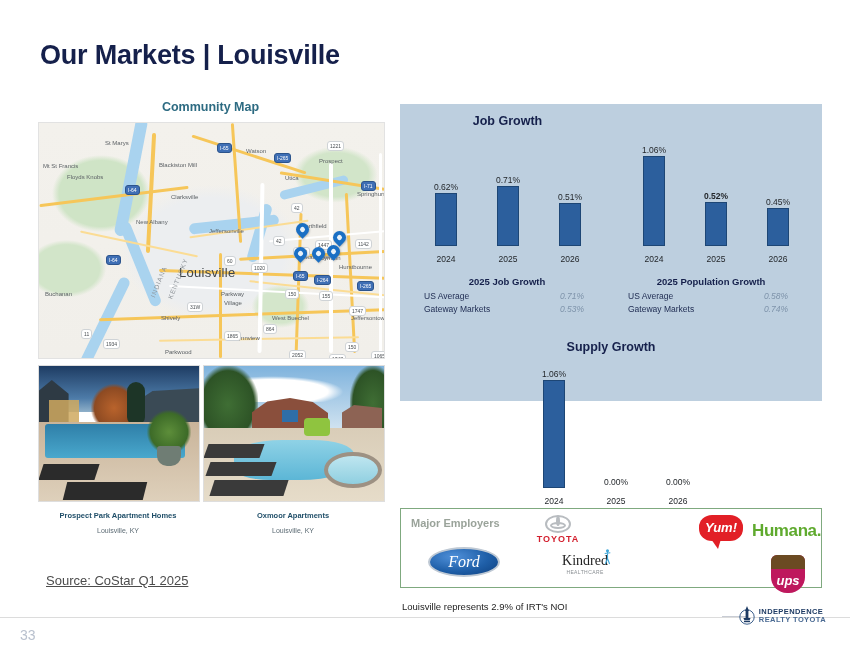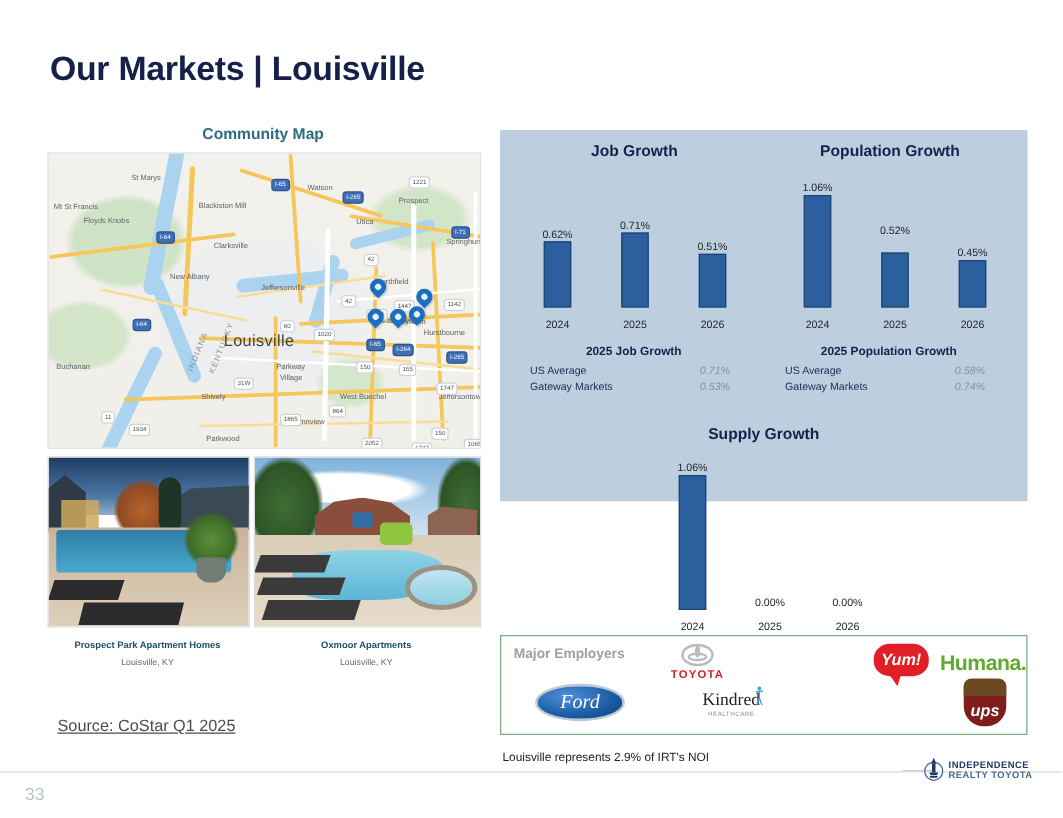--- a/index.html
+++ b/index.html
@@ -352,22 +352,22 @@
   .ge-text {
     font-size: 6.5px;
     font-weight: bold;
     color: #1d3f74;
     letter-spacing: 0.3px;
     margin-top: 2px;
   }
 
   .ups-shield {
     width: 34px; height: 38px;
-    margin: 4px auto;
-    background: #7f1d1d;
+    margin: 16px auto;
+    background: #be185d;
     border-radius: 6px 6px 16px 16px;
     position: relative;
   }
   .ups-shield::before {
     content: "";
     position: absolute;
     left: 0; top: 0; right: 0; height: 14px;
     background: #6b4a22;
     border-radius: 6px 6px 0 0;
   }
@@ -579,30 +579,29 @@
           <div class="bar-value" style="bottom: 83px;">0.71%</div>
           <div class="bar-cat">2025</div>
         </div>
         <div class="bar-slot" style="left: 134px; width: 56px;">
           <div class="bar" style="height: 43px; background: rgb(44, 95, 157);"></div>
           <div class="bar-value" style="bottom: 66px;">0.51%</div>
           <div class="bar-cat">2026</div>
         </div>
       </div>
 
-    <div class="chart-title" style="left:212px;top:10px;width:200px;">Population Growth</div>
     <div class="bar-chart" id="chart-population-growth" style="left:214px;top:34px;width:198px;height:130px;">
         <div class="bar-slot" style="left: 12px; width: 56px;">
           <div class="bar" style="height: 90px; background: rgb(44, 95, 157);"></div>
           <div class="bar-value" style="bottom: 113px;">1.06%</div>
           <div class="bar-cat">2024</div>
         </div>
         <div class="bar-slot" style="left: 74px; width: 56px;">
           <div class="bar" style="height: 44px; background: rgb(44, 95, 157);"></div>
-          <div class="bar-value" style="bottom: 79px;">0.52%</div>
+          <div class="bar-value" style="bottom: 67px; font-weight: bold;">0.52%</div>
           <div class="bar-cat">2025</div>
         </div>
         <div class="bar-slot" style="left: 136px; width: 56px;">
           <div class="bar" style="height: 38px; background: rgb(44, 95, 157);"></div>
           <div class="bar-value" style="bottom: 61px;">0.45%</div>
           <div class="bar-cat">2026</div>
         </div>
       </div>
 
     <div class="stat-table" style="left:12px;top:172px;">

